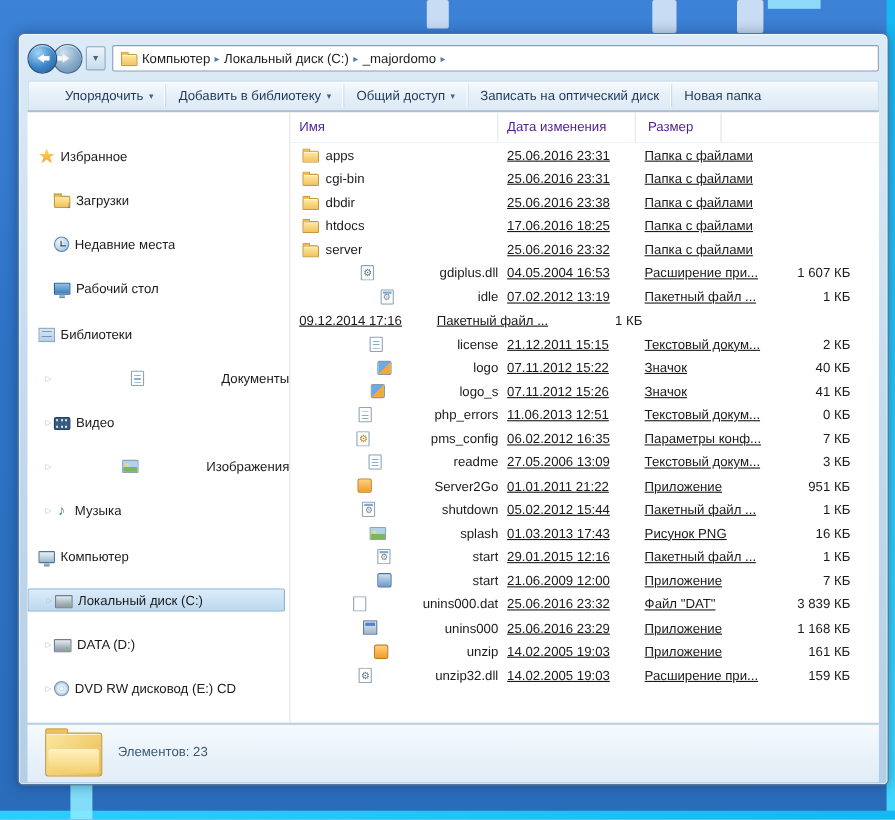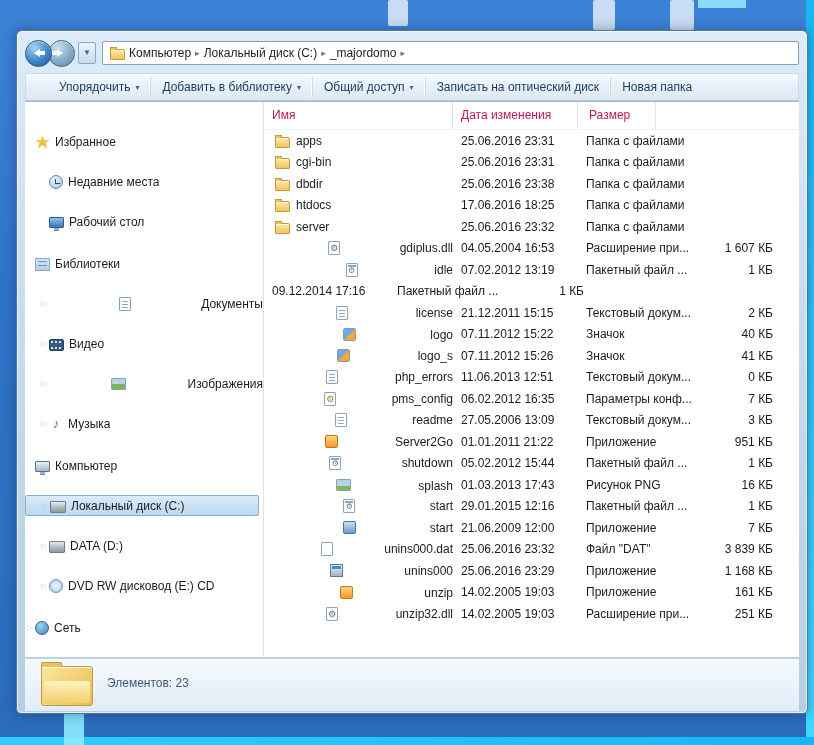--- a/index.html
+++ b/index.html
@@ -101,31 +101,31 @@
   .ic-music::before{content:"♪";font-size:13px;color:#3a76b8;line-height:15px;display:block;text-align:center;}
   .ic-computer{width:13px;height:9px;margin-top:2px;background:linear-gradient(#eaf2f8,#9db8cc);border:1px solid #56748e;border-radius:1px;}
   .ic-computer::after{content:"";position:absolute;left:4px;bottom:-3px;width:5px;height:2px;background:#9ab4c8;box-shadow:0 1px 0 #708ba0;}
   .ic-hdd{width:14px;height:10px;margin-top:2px;background:linear-gradient(#e6ebf0,#aab6c0 60%,#8d9aa6);border:1px solid #6e7e8c;border-radius:1px;}
   .ic-hdd::after{content:"";position:absolute;right:2px;bottom:2px;width:2px;height:2px;background:#7ec820;border-radius:50%;}
   .ic-dvd{width:12px;height:12px;margin-top:1px;border-radius:50%;background:radial-gradient(circle,#f4f9fd 0 1.5px,#bcd6ea 2px,#e8f2fa 3px,#a8c8e2 6px);border:1px solid #7898b2;}
   .ic-network{width:12px;height:12px;margin-top:1px;border-radius:50%;background:radial-gradient(circle at 35% 30%,#9fd4f2,#3e86c2);border:1px solid #2d6496;}
   
   .filepane{flex:1;display:flex;flex-direction:column;min-width:0;}
   .lheader{display:flex;height:27px;flex:none;border-bottom:1px solid #eef3f8;}
-  .hcell{box-sizing:border-box;font-size:12px;color:#be185d;padding:6px 0 0 8px;border-right:1px solid #e0e6ec;white-space:nowrap;overflow:hidden;}
+  .hcell{box-sizing:border-box;font-size:12px;color:#4c1d95;padding:6px 0 0 8px;border-right:1px solid #e0e6ec;white-space:nowrap;overflow:hidden;}
   .c-name{width:189px;flex:none;}
   .c-date{width:125px;flex:none;}
   .c-type{width:125px;flex:none;}
   .c-size{width:78px;flex:none;}
   .hcell.c-size{padding-left:11px;}
   .rows{flex:1;overflow:hidden;}
   .frow{display:flex;height:21.5px;align-items:center;}
   .fcell{box-sizing:border-box;font-size:12px;color:#1b1b1b;white-space:nowrap;overflow:hidden;}
-  .fcell.c-name{display:flex;align-items:flex-end;gap:5px;padding-left:10px;}
-  .fcell.c-date,.fcell.c-type{padding-left:8px;}
+  .fcell.c-name{display:flex;align-items:center;gap:5px;padding-left:10px;}
+  .fcell.c-date,.fcell.c-type{padding-left:8px;text-decoration:underline;}
   .fcell.c-size{text-align:right;padding-right:8px;}
   .fname{overflow:hidden;text-overflow:ellipsis;}
   
   .statusbar{position:absolute;left:8px;right:8px;bottom:2px;height:52px;
     background:linear-gradient(180deg,#f5fafd,#e0ecf7);border-top:1px solid #c8d4de;}
   .bigfolder{position:absolute;left:16px;top:7px;width:50px;height:38px;
     background:linear-gradient(135deg,#fce79e,#e9bb52);border:1px solid #c49a40;border-radius:2px 3px 3px 3px;
     box-shadow:inset 0 1px 0 rgba(255,255,255,.8);}
   .bigfolder::before{content:"";position:absolute;top:-5px;left:-1px;width:19px;height:4px;background:#ecc05a;border:1px solid #c49a40;border-bottom:0;border-radius:2px 2px 0 0;}
   .bigfolder::after{content:"";position:absolute;left:2px;right:2px;bottom:2px;height:58%;background:linear-gradient(#fff3c0,#f3cf6e);border-radius:2px;}
@@ -189,20 +189,25 @@
   <div class="content">
     <div class="sidebar" id="sidebar">
         <div class="tree-block">
           <div class="trow lvl0">
             <span class="tarrow"></span>
             <span class="icon sicon ic-star"></span>
             <span class="tlabel">Избранное</span>
           </div>
           <div class="trow lvl1">
             <span class="tarrow"></span>
+            <span class="icon sicon ic-downloads"></span>
+            <span class="tlabel">Загрузки</span>
+          </div>
+          <div class="trow lvl1">
+            <span class="tarrow"></span>
             <span class="icon sicon ic-recent"></span>
             <span class="tlabel">Недавние места</span>
           </div>
           <div class="trow lvl1">
             <span class="tarrow"></span>
             <span class="icon sicon ic-desktop"></span>
             <span class="tlabel">Рабочий стол</span>
           </div>
         </div>
         <div class="tree-block">
@@ -463,21 +468,21 @@
             <div class="fcell c-type">Приложение</div>
             <div class="fcell c-size">161 КБ</div>
           </div>
           <div class="frow">
             <div class="fcell c-name">
               <span class="icon ficon ic-dll"></span>
               <span class="fname">unzip32.dll</span>
             </div>
             <div class="fcell c-date">14.02.2005 19:03</div>
             <div class="fcell c-type">Расширение при...</div>
-            <div class="fcell c-size">251 КБ</div>
+            <div class="fcell c-size">159 КБ</div>
           </div>
         </div>
     </div>
   </div>
 
   <div class="statusbar">
     <div class="bigfolder"></div>
     <div class="status-text">Элементов: 23</div>
   </div>
 

